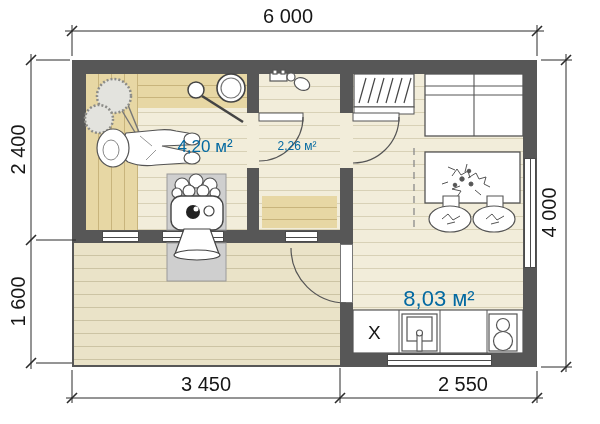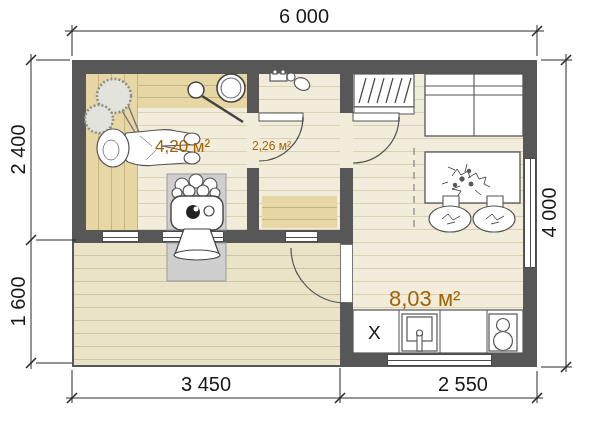--- a/index.html
+++ b/index.html
@@ -15,21 +15,21 @@
   .bench-v{background-image:repeating-linear-gradient(to right,transparent 0,transparent 12px,#c8b47c 12px,#c8b47c 13px);}
   .bench-h{background-image:repeating-linear-gradient(to bottom,transparent 0,transparent 11px,#c8b47c 11px,#c8b47c 12px);}
   .window{background:#fff;border:1px solid #4a4a4a;box-sizing:border-box;}
   .win-h::after{content:"";position:absolute;left:0;right:0;top:50%;height:1px;background:#4a4a4a;}
   .win-v::after{content:"";position:absolute;top:0;bottom:0;left:50%;width:1px;background:#4a4a4a;}
   .doorgap{background:#f2edda;}
   .entrygap{background:#fff;border:1px solid #777;box-sizing:border-box;}
   
   .dim{font-size:20px;text-align:center;white-space:nowrap;color:#161616;}
   .dim-v{transform:rotate(-90deg);}
-  .room-label{font-size:17px;white-space:nowrap;color:#a16207;}
+  .room-label{font-size:17px;text-align:center;white-space:nowrap;color:#0369a1;}
   .fridge{font-size:19px;color:#161616;}
   svg{position:absolute;left:0;top:0;pointer-events:none;}
 </style>
 </head>
 <body>
 
 <div class="stage">
 
   <div class="abs walls"></div>
 
@@ -209,21 +209,21 @@
       <line x1="66" y1="398" x2="543" y2="398"></line>
       <line x1="72" y1="370" x2="72" y2="403"></line>
         <line x1="340" y1="368" x2="340" y2="403"></line>
         <line x1="537" y1="371" x2="537" y2="403"></line>
       <line x1="67" y1="403" x2="77" y2="393" stroke-width="1.6"></line>
         <line x1="335" y1="403" x2="345" y2="393" stroke-width="1.6"></line>
         <line x1="532" y1="403" x2="542" y2="393" stroke-width="1.6"></line>
     </g>
   </svg>
 
-  <div class="abs dim" style="left:254px;top:5px;width:100px;">6 000</div>
+  <div class="abs dim" style="left:238px;top:5px;width:100px;">6 000</div>
   <div class="abs dim dim-v" style="left:-27px;top:138px;width:90px;">2 400</div>
   <div class="abs dim dim-v" style="left:-27px;top:290px;width:90px;">1 600</div>
   <div class="abs dim dim-v" style="left:504px;top:201px;width:90px;">4 000</div>
   <div class="abs dim" style="left:156px;top:373px;width:100px;">3 450</div>
   <div class="abs dim" style="left:388px;top:373px;width:100px;text-align:right;">2 550</div>
 
   <div class="abs room-label" style="left:155px;top:137px;width:100px;">4,20 м²</div>
   <div class="abs room-label" style="left:252px;top:139px;width:90px;font-size:12px;">2,26 м²</div>
   <div class="abs room-label" style="left:389px;top:270px;width:100px;font-size:22px;margin-top:16px;">8,03 м²</div>
 

